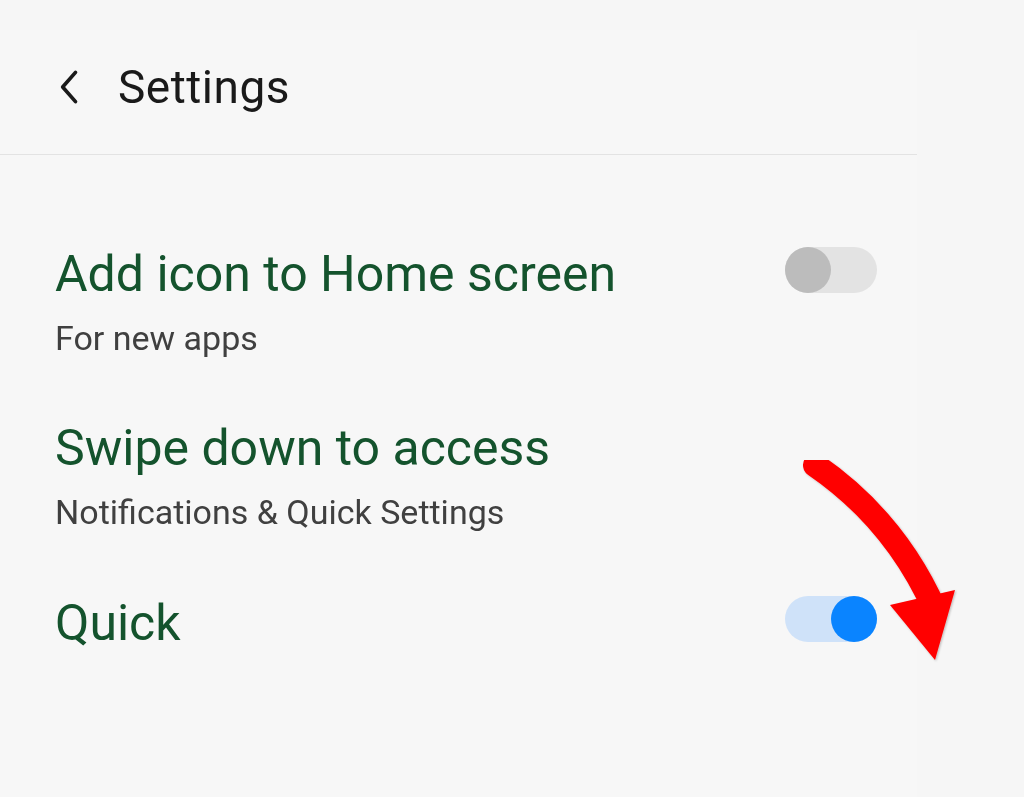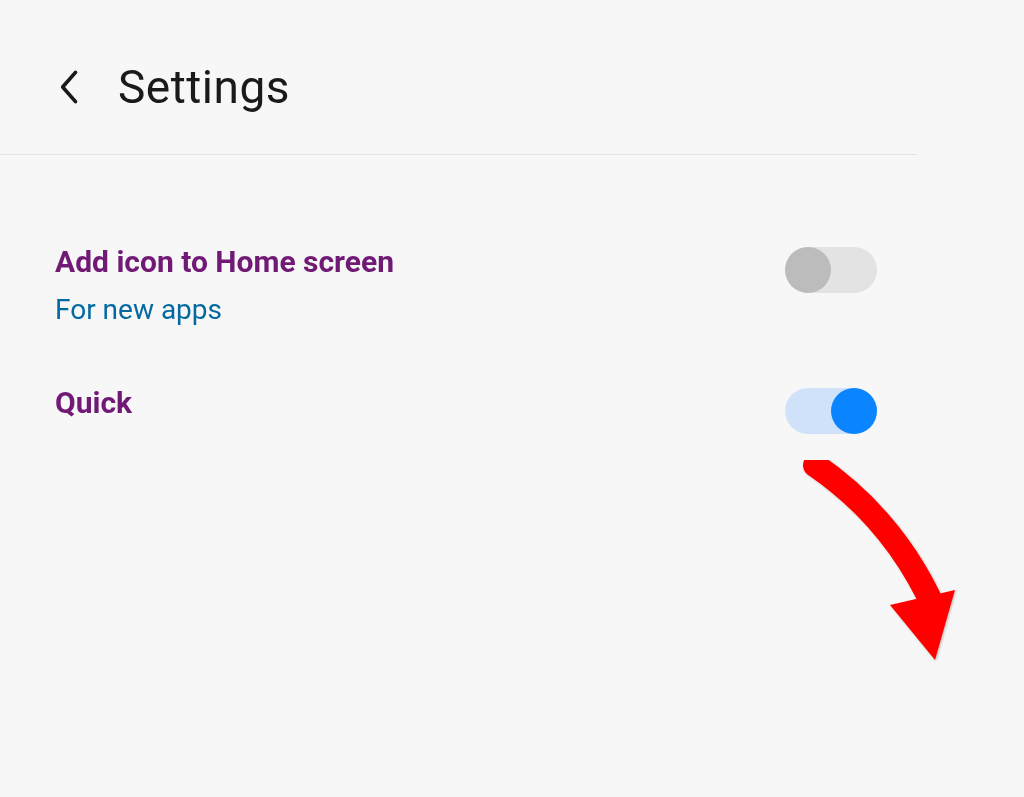--- a/index.html
+++ b/index.html
@@ -60,28 +60,28 @@
     align-items: flex-start;
     justify-content: space-between;
     padding: 28px 0;
     cursor: pointer;
   }
   .item-text {
     flex: 1;
     padding-right: 40px;
   }
   .item-title {
-    font-size: 30px;
-    font-weight: 700;
-    color: #701a75;
+    font-size: 50px;
+    font-weight: 400;
+    color: #14532d;
     line-height: 1.25;
   }
   .item-sub {
-    font-size: 28px;
-    color: #0369a1;
+    font-size: 34px;
+    color: #404040;
     margin-top: 10px;
     line-height: 1.35;
     max-width: 760px;
   }
   .toggle {
     position: relative;
     width: 92px;
     height: 46px;
     flex-shrink: 0;
     margin-top: 4px;
@@ -146,20 +146,26 @@
       <div class="item-text">
         <div class="item-title">Add icon to Home screen</div>
         <div class="item-sub">For new apps</div>
       </div>
       <div class="toggle off">
         <div class="toggle-track"></div>
         <div class="toggle-knob"></div>
       </div>
     </div>
 
+    <div class="item">
+      <div class="item-text">
+        <div class="item-title">Swipe down to access</div>
+        <div class="item-sub">Notifications &amp; Quick Settings</div>
+      </div>
+    </div>
 
     <div class="item">
       <div class="item-text">
         <div class="item-title">Quick</div>
       </div>
       <div class="toggle on">
         <div class="toggle-track"></div>
         <div class="toggle-knob"></div>
       </div>
     </div>

